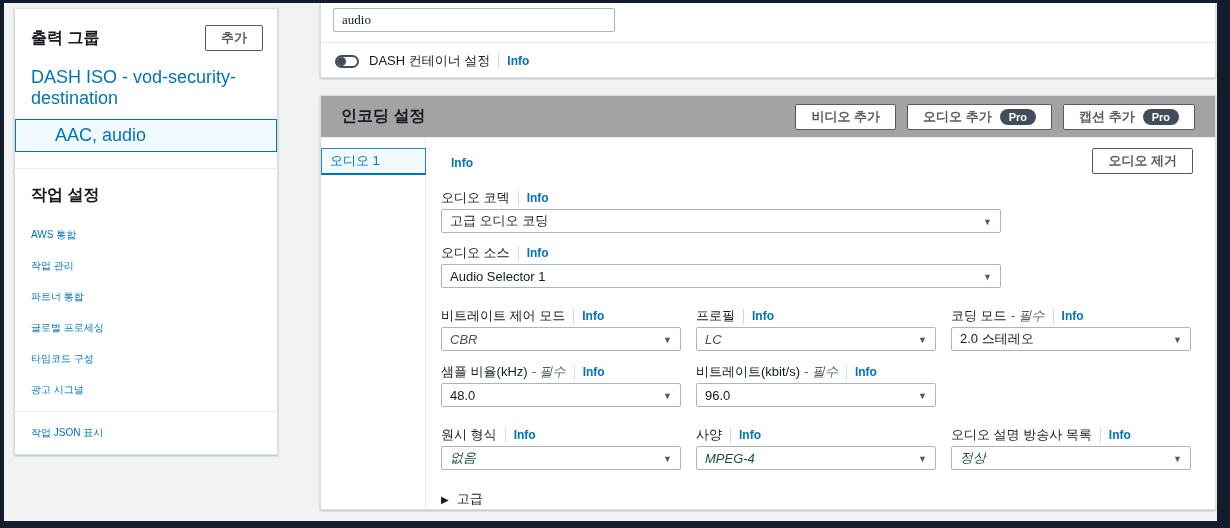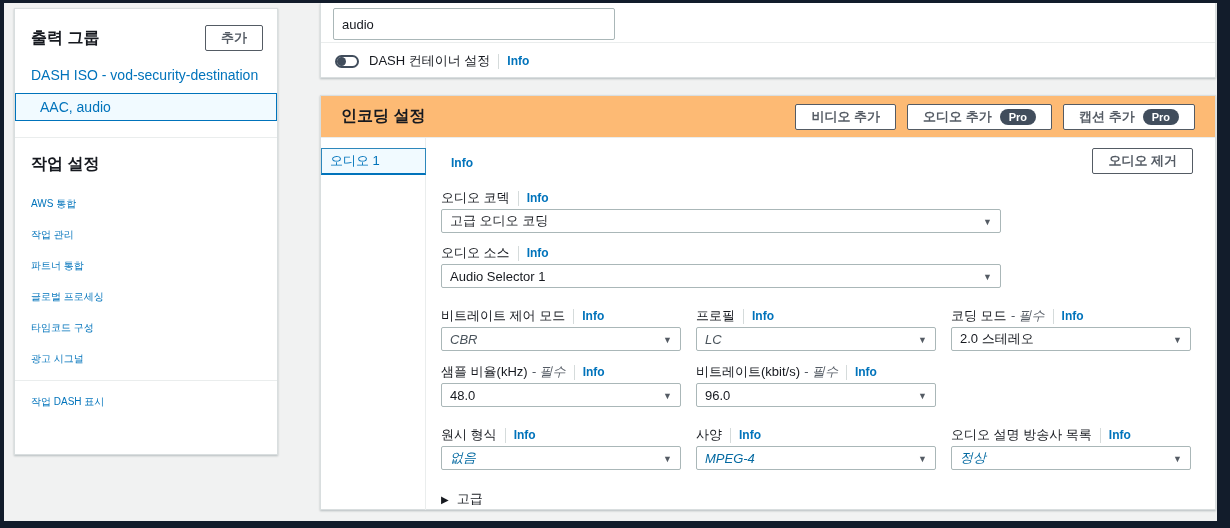--- a/index.html
+++ b/index.html
@@ -14,49 +14,49 @@
           box-shadow:0 1px 2px rgba(0,28,36,.25); }
 
   
   .sidebar { left:10px; top:5px; width:264px; height:447px; }
   .side-head { display:flex; justify-content:space-between; align-items:center;
                padding:16px 14px 10px 16px; }
   .h2 { font-size:16px; font-weight:700; color:#16191f; }
   .btn { display:inline-flex; align-items:center; gap:8px; background:#fff;
          border:1px solid #545b64; border-radius:2px; color:#545b64;
          font-weight:700; font-size:13px; padding:3px 15px; cursor:pointer; white-space:nowrap; }
-  .og-item { display:block; padding:6px 8px 6px 16px; color:#0073bb; font-size:14px;
+  .og-item { display:block; padding:6px 8px 6px 16px; color:#0073bb; font-size:18px;
              cursor:pointer; text-decoration:none; }
-  .og-item.indent { padding-left:24px; }
+  .og-item.indent { padding-left:39px; }
   .og-item.selected { background:#f1faff; border:1px solid #0073bb; margin:4px 0;
                       padding-top:5px; padding-bottom:5px; }
   .divider { height:1px; background:#eaeded; }
   .side-sec2 { padding:16px 16px 6px 16px; }
   .side-link { display:block; color:#0073bb; font-size:10px; margin-bottom:17px;
                cursor:pointer; text-decoration:none; }
   .side-json { padding:14px 16px; }
 
   
   .topcard { left:316px; top:0; width:896px; height:75px; border-top:none; }
-  .name-input { position:absolute; left:12px; top:5px; width:282px; height:32px;
+  .name-input { position:absolute; left:12px; top:5px; width:282px; height:24px;
                 border:1px solid #aab7b8; border-radius:2px; padding:0 8px;
-                font-size:13px; color:#16191f; font-family:Liberation Sans, sans-serif; }
+                font-size:13px; color:#16191f; font-family:Liberation Serif, serif; }
   .top-divider { position:absolute; left:0; right:0; top:39px; height:1px; background:#eaeded; }
   .toggle-row { position:absolute; left:14px; top:49px; display:flex; align-items:center; }
   .toggle { position:relative; width:24px; height:13px; border:2px solid #414d5c;
             border-radius:8px; background:#fff; cursor:pointer; }
   .toggle-knob { position:absolute; left:0px; top:0px; width:9px; height:9px;
                  border-radius:50%; background:#414d5c; }
   .toggle-label { margin-left:10px; color:#16191f; }
   .label-sep { width:1px; height:15px; background:#d5dbdb; margin:0 8px; display:inline-block; }
   .info-link { color:#0073bb; font-size:12px; font-weight:700; cursor:pointer; text-decoration:none; }
 
   
   .enccard { left:316px; top:92px; width:896px; height:415px; }
-  .enc-head { height:42px; background:#fdba74; border-bottom:1px solid #eaeded;
+  .enc-head { height:42px; background:#a3a3a3; border-bottom:1px solid #eaeded;
               display:flex; align-items:center; padding:0 20px; }
   .enc-head .h2 { flex:0 0 auto; }
   .enc-actions { margin-left:auto; display:flex; gap:11px; }
   .pro { background:#414d5c; color:#fff; font-size:11px; font-weight:700;
          border-radius:9px; padding:1px 9px; line-height:14px; }
   .enc-body { position:relative; height:372px; display:flex; }
 
   .tab-rail { width:105px; border-right:1px solid #eaeded; }
   .tab { margin-top:10px; height:27px; background:#f1faff; border:1px solid #2d87bb;
          border-bottom:2px solid #0073bb; color:#0073bb; font-size:13px;
@@ -70,21 +70,21 @@
   .remove-btn { position:absolute; right:22px; top:10px; }
 
   .field-label { display:flex; align-items:center; height:16px; margin-bottom:3px;
                  font-size:13px; color:#16191f; white-space:nowrap; }
   .req { font-style:italic; color:#545b64; margin-left:4px; }
   .select { position:relative; height:24px; border:1px solid #aab7b8; border-radius:2px;
             background:#fff; display:flex; align-items:center; padding:0 26px 0 8px;
             font-size:13px; color:#16191f; cursor:pointer; }
   .select .caret { position:absolute; right:8px; top:7px; font-size:9px; color:#545b64; }
   .val-default { font-style:italic; color:#4a545c; }
-  .val-placeholder { font-style:italic; color:#0369a1; }
+  .val-placeholder { font-style:italic; color:#14532d; }
   .w-wide { width:560px; }
   .fgrid { display:flex; gap:15px; }
   .fcell { width:240px; }
   .mb12 { margin-bottom:12px; } .mb20 { margin-bottom:20px; } .mb13 { margin-bottom:13px; }
   .advanced { display:flex; align-items:center; gap:8px; margin-top:20px; cursor:pointer; }
   .tri { font-size:10px; color:#16191f; }
 </style>
 </head>
 <body>
 
@@ -104,21 +104,21 @@
       <div class="h2" style="margin-bottom:22px;">작업 설정</div>
       <a class="side-link">AWS 통합</a>
       <a class="side-link">작업 관리</a>
       <a class="side-link">파트너 통합</a>
       <a class="side-link">글로벌 프로세싱</a>
       <a class="side-link">타임코드 구성</a>
       <a class="side-link" style="margin-bottom:8px;">광고 시그널</a>
     </div>
     <div class="divider"></div>
     <div class="side-json">
-      <a class="side-link" style="margin-bottom:0;">작업 DASH 표시</a>
+      <a class="side-link" style="margin-bottom:0;">작업 JSON 표시</a>
     </div>
   </div>
 
   <div class="card topcard">
     <input class="name-input" type="text" value="audio" style="">
     <div class="top-divider"></div>
     <div class="toggle-row">
       <span class="toggle">
         <span class="toggle-knob"></span>
       </span>

